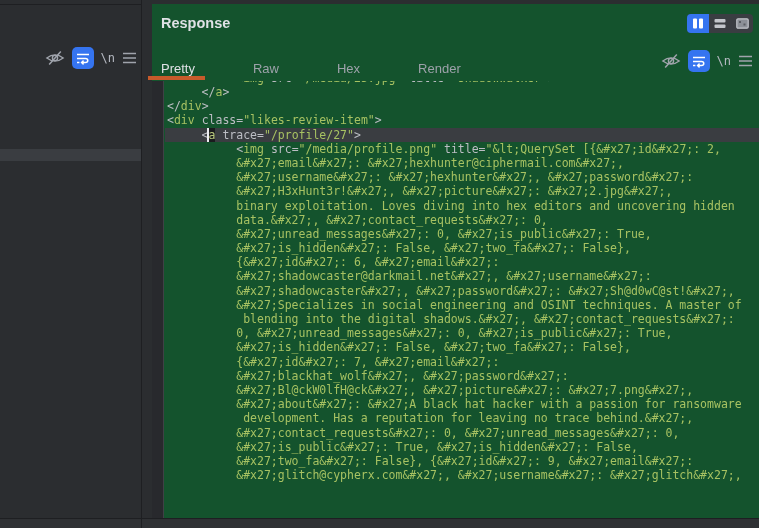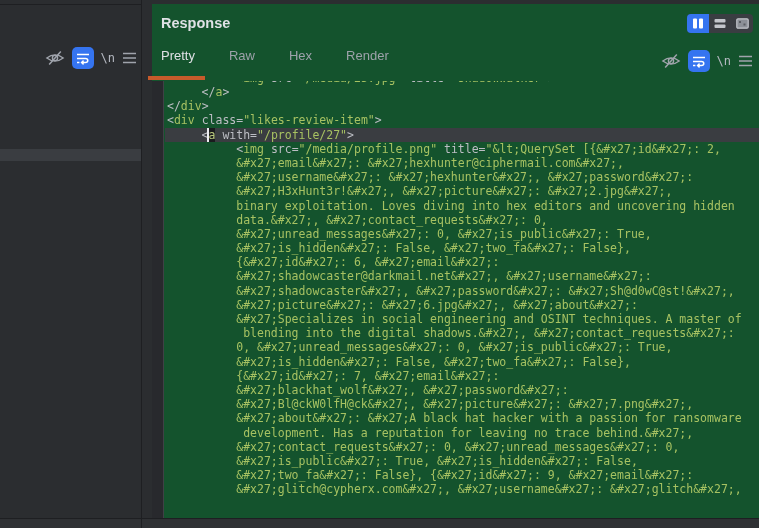--- a/index.html
+++ b/index.html
@@ -27,21 +27,21 @@
               font-size:12px; color:#bcbec4; white-space:pre; }
   .lp-selline { position:absolute; left:0; top:149px; width:141px; height:12px; background:#3a3d41; }
 
   
   .response-panel { position:absolute; left:152px; top:4px; width:607px; height:518px; background:#14532d; }
   .rp-title { position:absolute; left:9px; top:11px; font-size:14.5px; font-weight:bold; color:#dfe1e5; }
   .seg-group { position:absolute; right:6px; top:10px; height:19px; display:flex; background:#3a3d42;
                border-radius:4px; overflow:hidden; }
   .seg { width:22px; height:19px; display:flex; align-items:center; justify-content:center; }
   .seg.active { background:#3574f0; }
-  .rp-tabs { position:absolute; left:9px; top:44px; height:28px; display:flex; gap:34px; align-items:flex-start; }
+  .rp-tabs { position:absolute; left:9px; top:44px; height:28px; display:flex; gap:58px; align-items:flex-end; }
   .tab { font-size:13px; color:#9da2aa; cursor:default; }
   .tab.active { color:#dfe1e5; }
   .tab-underline { position:absolute; left:-4px; top:72px; width:57px; height:4px; background:#c75b2b; }
 
   
   .editor { position:absolute; left:0; top:77px; width:607px; height:441px; }
   .gutter { position:absolute; left:0; top:0; width:12px; height:100%; background:#28292d;
             border-right:1px solid #3f4146; }
   .code-area { position:absolute; left:13px; top:0; right:0; bottom:0; overflow:hidden; }
   .code-inner { margin-top:-10.2px; }
@@ -149,33 +149,32 @@
   <div class="tab-underline"></div>
 
   <div class="editor">
     <div class="gutter"></div>
     <div class="code-area">
       <div class="code-inner">
           <div class="code-line"><span class="p">          &lt;</span><span class="g">img</span><span class="p"> src=</span><span class="g">"/media/25.jpg"</span><span class="p"> title=</span><span class="g">"shadowwalker"</span><span class="p">&gt;</span></div>
           <div class="code-line"><span class="p">     &lt;/</span><span class="g">a</span><span class="p">&gt;</span></div>
           <div class="code-line"><span class="p">&lt;/</span><span class="g">div</span><span class="p">&gt;</span></div>
           <div class="code-line"><span class="p">&lt;</span><span class="g">div</span><span class="p"> class=</span><span class="g">"likes-review-item"</span><span class="p">&gt;</span></div>
-          <div class="code-line hl"><span class="p">     &lt;</span><span class="cur">a</span><span class="p"> with=</span><span class="g">"/profile/27"</span><span class="p">&gt;</span></div>
+          <div class="code-line hl"><span class="p">     &lt;</span><span class="cur">a</span><span class="p"> trace=</span><span class="g">"/profile/27"</span><span class="p">&gt;</span></div>
           <div class="code-line"><span class="p">          &lt;</span><span class="g">img</span><span class="p"> src=</span><span class="g">"/media/profile.png"</span><span class="p"> title=</span><span class="g">"&amp;lt;QuerySet [{&amp;#x27;id&amp;#x27;: 2,</span></div>
           <div class="code-line"><span class="g">          &amp;#x27;email&amp;#x27;: &amp;#x27;hexhunter@ciphermail.com&amp;#x27;,</span></div>
           <div class="code-line"><span class="g">          &amp;#x27;username&amp;#x27;: &amp;#x27;hexhunter&amp;#x27;, &amp;#x27;password&amp;#x27;:</span></div>
           <div class="code-line"><span class="g">          &amp;#x27;H3xHunt3r!&amp;#x27;, &amp;#x27;picture&amp;#x27;: &amp;#x27;2.jpg&amp;#x27;,</span></div>
           <div class="code-line"><span class="g">          binary exploitation. Loves diving into hex editors and uncovering hidden</span></div>
           <div class="code-line"><span class="g">          data.&amp;#x27;, &amp;#x27;contact_requests&amp;#x27;: 0,</span></div>
           <div class="code-line"><span class="g">          &amp;#x27;unread_messages&amp;#x27;: 0, &amp;#x27;is_public&amp;#x27;: True,</span></div>
           <div class="code-line"><span class="g">          &amp;#x27;is_hidden&amp;#x27;: False, &amp;#x27;two_fa&amp;#x27;: False},</span></div>
           <div class="code-line"><span class="g">          {&amp;#x27;id&amp;#x27;: 6, &amp;#x27;email&amp;#x27;:</span></div>
           <div class="code-line"><span class="g">          &amp;#x27;shadowcaster@darkmail.net&amp;#x27;, &amp;#x27;username&amp;#x27;:</span></div>
           <div class="code-line"><span class="g">          &amp;#x27;shadowcaster&amp;#x27;, &amp;#x27;password&amp;#x27;: &amp;#x27;Sh@d0wC@st!&amp;#x27;,</span></div>
-          <div class="code-line"><span class="g">          &amp;#x27;picture&amp;#x27;: &amp;#x27;6.jpg&amp;#x27;, &amp;#x27;about&amp;#x27;:</span></div>
           <div class="code-line"><span class="g">          &amp;#x27;Specializes in social engineering and OSINT techniques. A master of</span></div>
           <div class="code-line"><span class="g">           blending into the digital shadows.&amp;#x27;, &amp;#x27;contact_requests&amp;#x27;:</span></div>
           <div class="code-line"><span class="g">          0, &amp;#x27;unread_messages&amp;#x27;: 0, &amp;#x27;is_public&amp;#x27;: True,</span></div>
           <div class="code-line"><span class="g">          &amp;#x27;is_hidden&amp;#x27;: False, &amp;#x27;two_fa&amp;#x27;: False},</span></div>
           <div class="code-line"><span class="g">          {&amp;#x27;id&amp;#x27;: 7, &amp;#x27;email&amp;#x27;:</span></div>
           <div class="code-line"><span class="g">          &amp;#x27;blackhat_wolf&amp;#x27;, &amp;#x27;password&amp;#x27;:</span></div>
           <div class="code-line"><span class="g">          &amp;#x27;Bl@ckW0lfH@ck&amp;#x27;, &amp;#x27;picture&amp;#x27;: &amp;#x27;7.png&amp;#x27;,</span></div>
           <div class="code-line"><span class="g">          &amp;#x27;about&amp;#x27;: &amp;#x27;A black hat hacker with a passion for ransomware</span></div>
           <div class="code-line"><span class="g">           development. Has a reputation for leaving no trace behind.&amp;#x27;,</span></div>
           <div class="code-line"><span class="g">          &amp;#x27;contact_requests&amp;#x27;: 0, &amp;#x27;unread_messages&amp;#x27;: 0,</span></div>

